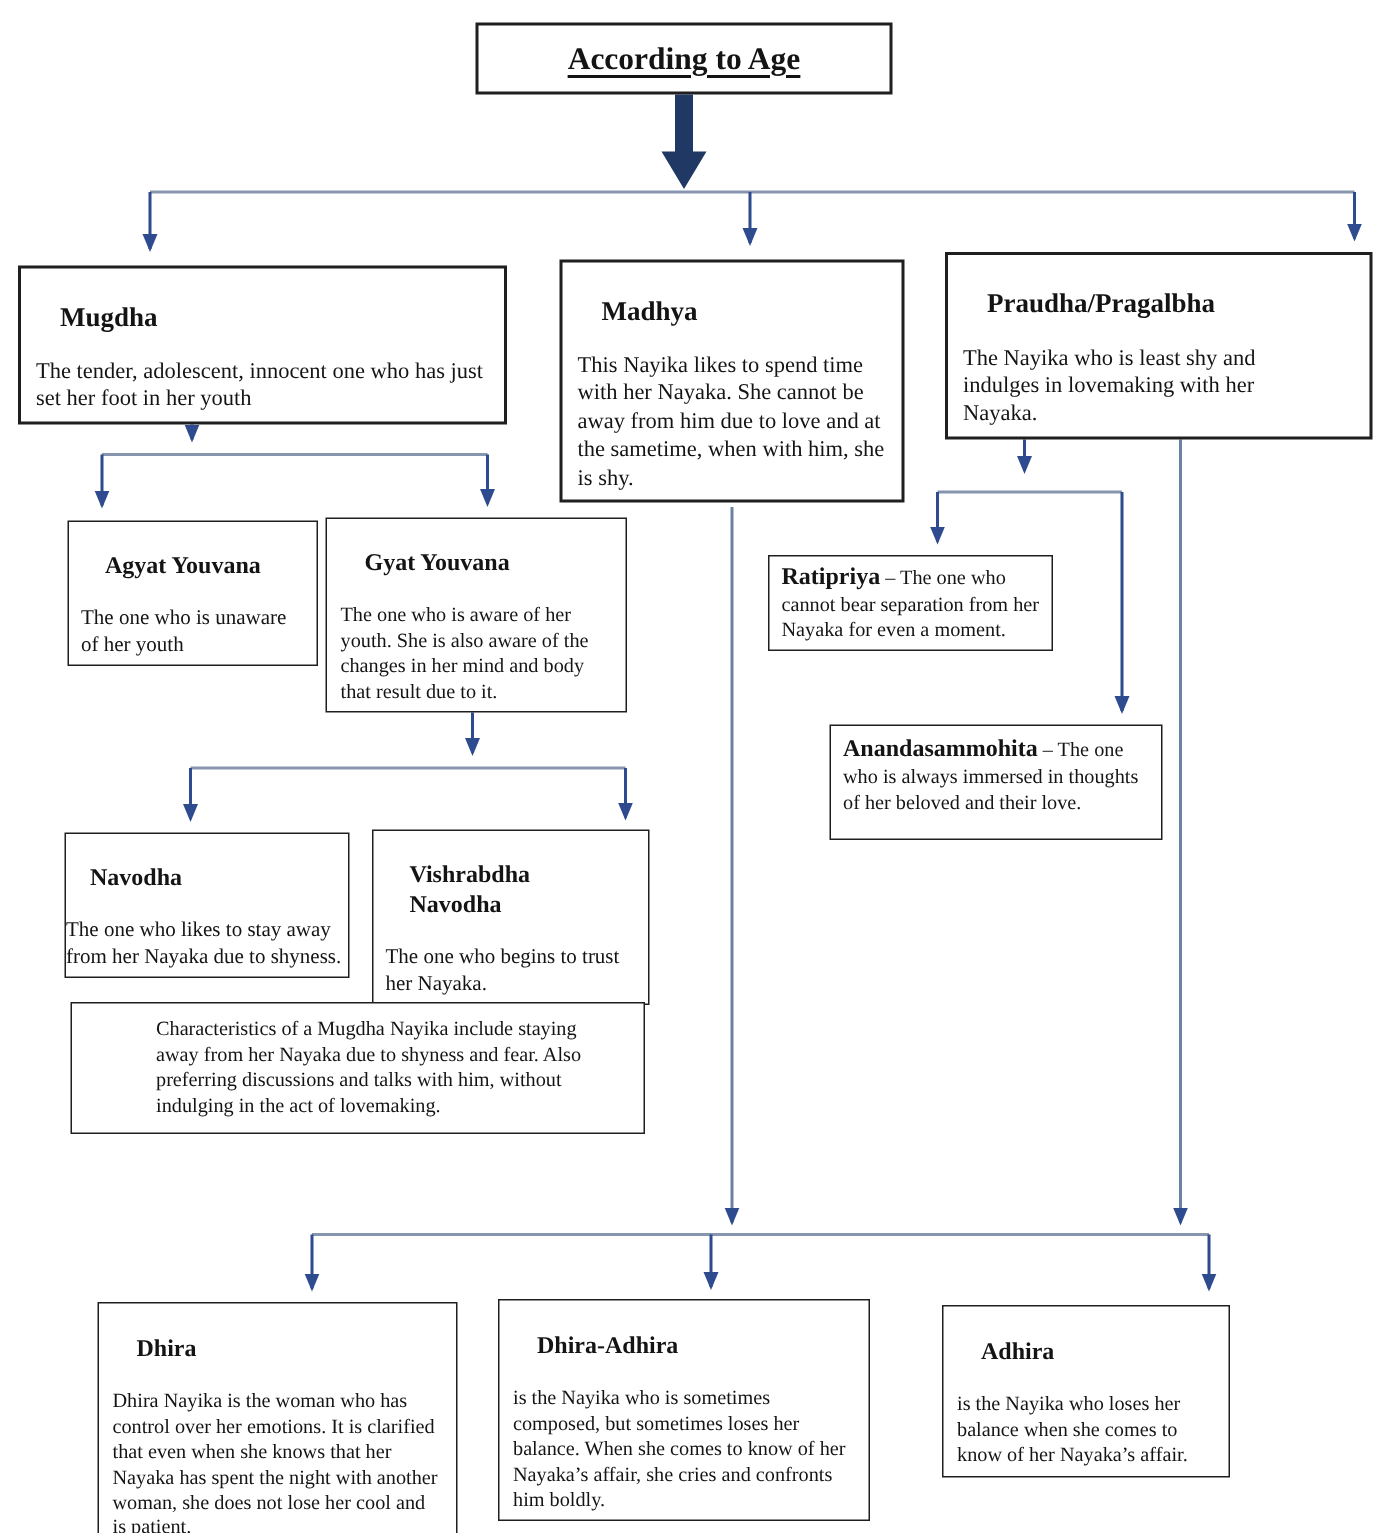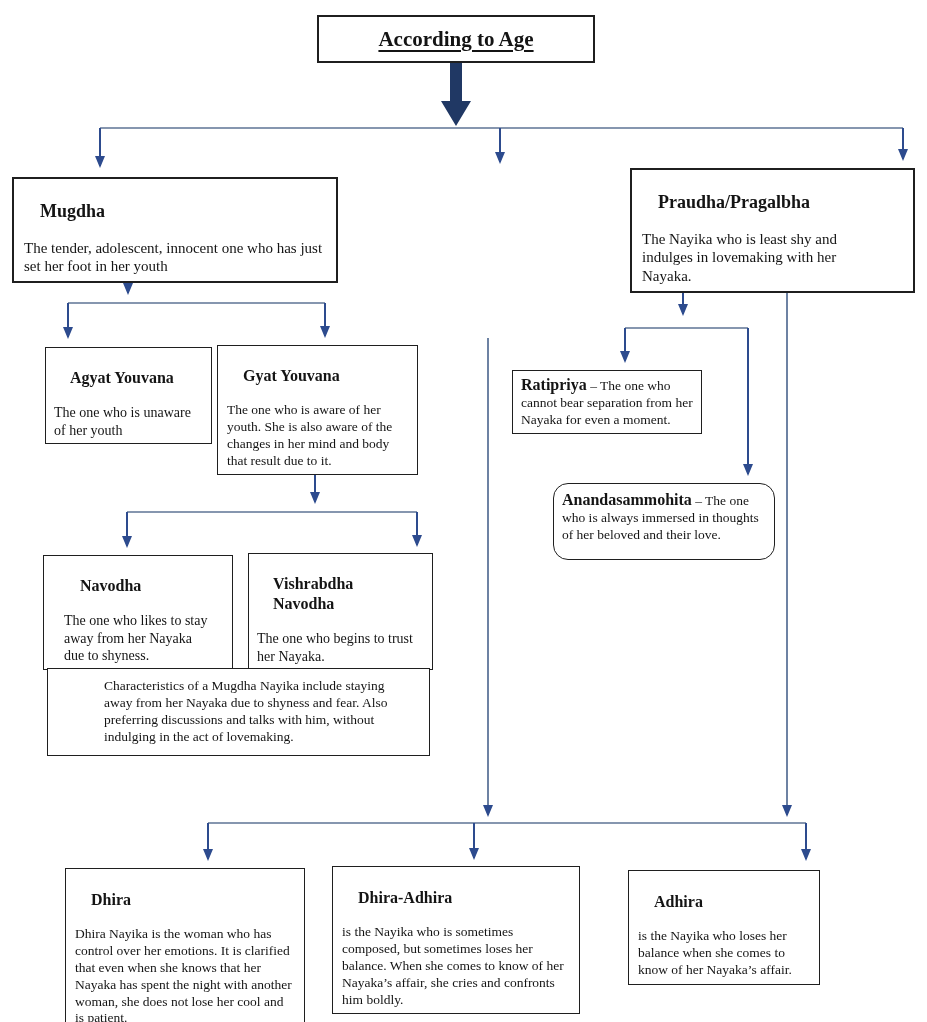--- a/index.html
+++ b/index.html
@@ -91,20 +91,24 @@
 
   <div class="title-box" style="left:317px;top:15px;width:278px;height:48px;">
     <span>According to Age</span>
   </div>
 
   <div class="box" style="left:12px;top:177px;width:326px;min-height:81px;">
     <div class="box-title big">Mugdha</div>
     <div class="box-body big">The tender, adolescent, innocent one who has just set her foot in her youth</div>
   </div>
 
+  <div class="box" style="left:373px;top:173px;width:230px;min-height:137px;">
+    <div class="box-title big">Madhya</div>
+    <div class="box-body big">This Nayika likes to spend time with her Nayaka. She cannot be away from him due to love and at the sametime, when with him, she is shy.</div>
+  </div>
 
   <div class="box" style="left:630px;top:168px;width:285px;min-height:105px;padding-right:35px;">
     <div class="box-title big">Praudha/Pragalbha</div>
     <div class="box-body big">The Nayika who is least shy and indulges in lovemaking with her Nayaka.</div>
   </div>
 
   <div class="box thin" style="left:217px;top:345px;width:201px;min-height:97px;padding:4px 9px;">
     <div class="box-title">Gyat Youvana</div>
     <div class="box-body">The one who is aware of her youth. She is also aware of the changes in her mind and body that result due to it.</div>
   </div>
@@ -113,27 +117,27 @@
     <div class="box-title">Agyat Youvana</div>
     <div class="box-body mid">The one who is unaware of her youth</div>
   </div>
 
   <div class="box thin" style="left:512px;top:370px;width:190px;min-height:62px;padding:4px 8px;">
     <div class="box-body">
       <span class="inline-title">Ratipriya</span><span> – </span><span>The one who cannot bear separation from her Nayaka for even a moment.</span>
     </div>
   </div>
 
-  <div class="box thin" style="left:553px;top:483px;width:222px;min-height:77px;padding:6px 8px;border-radius:15px;">
+  <div class="box thin" style="left:553px;top:483px;width:222px;min-height:77px;padding:6px 8px;">
     <div class="box-body">
       <span class="inline-title">Anandasammohita</span><span> – </span><span>The one who is always immersed in thoughts of her beloved and their love.</span>
     </div>
   </div>
 
-  <div class="box thin" style="left:43px;top:555px;width:190px;min-height:75px;padding:4px 20px;">
+  <div class="box thin" style="left:43px;top:555px;width:190px;min-height:75px;padding:4px 0;">
     <div class="box-title">Navodha</div>
     <div class="box-body mid">The one who likes to stay away from her Nayaka due to shyness.</div>
   </div>
 
   <div class="box thin" style="left:248px;top:553px;width:185px;min-height:69px;padding:4px 8px;">
     <div class="box-title">Vishrabdha Navodha</div>
     <div class="box-body mid">The one who begins to trust her Nayaka.</div>
   </div>
 
   <div class="box thin note-box" style="left:47px;top:668px;width:383px;min-height:80px;">

